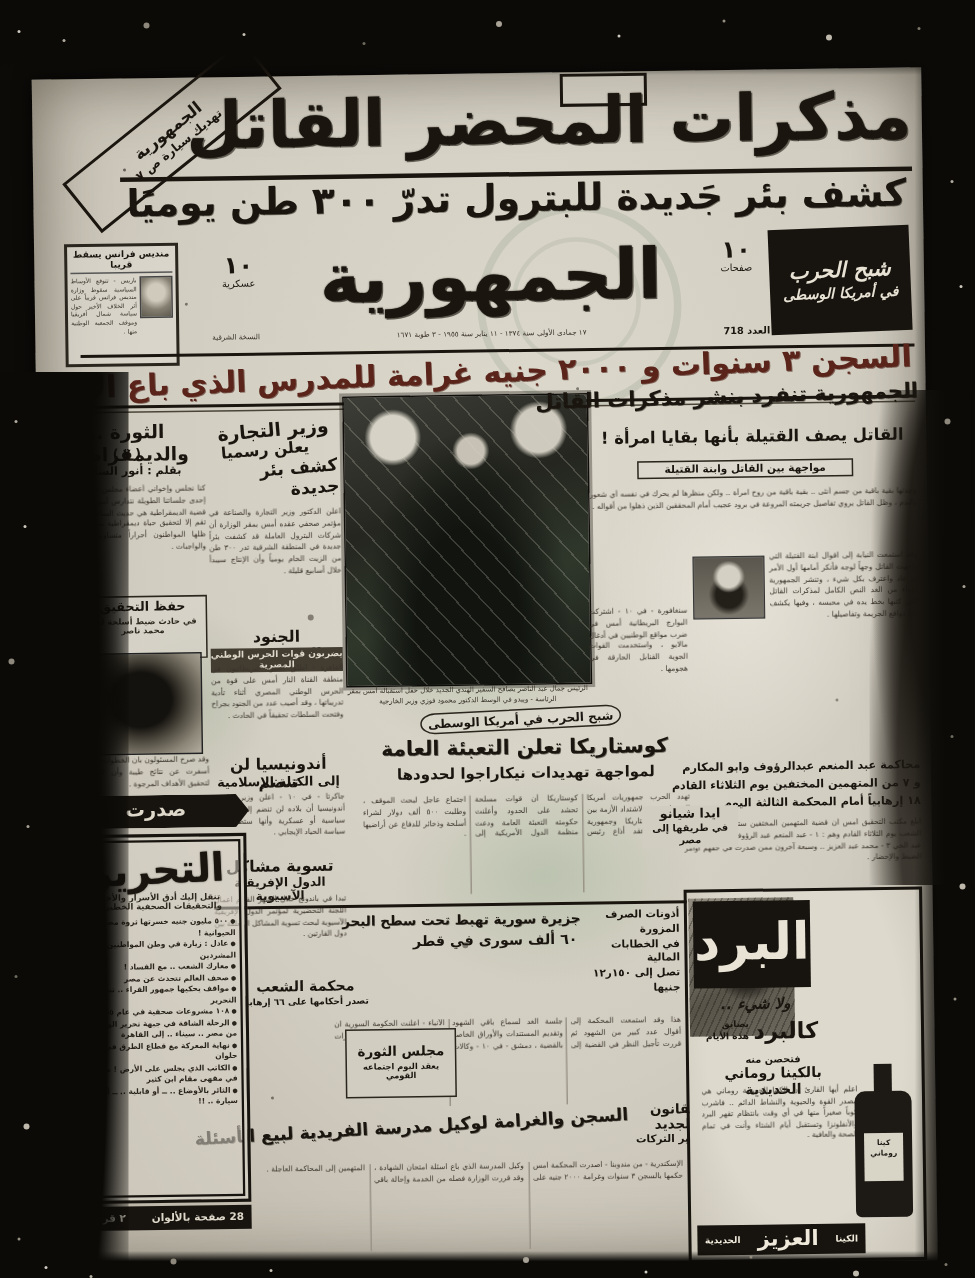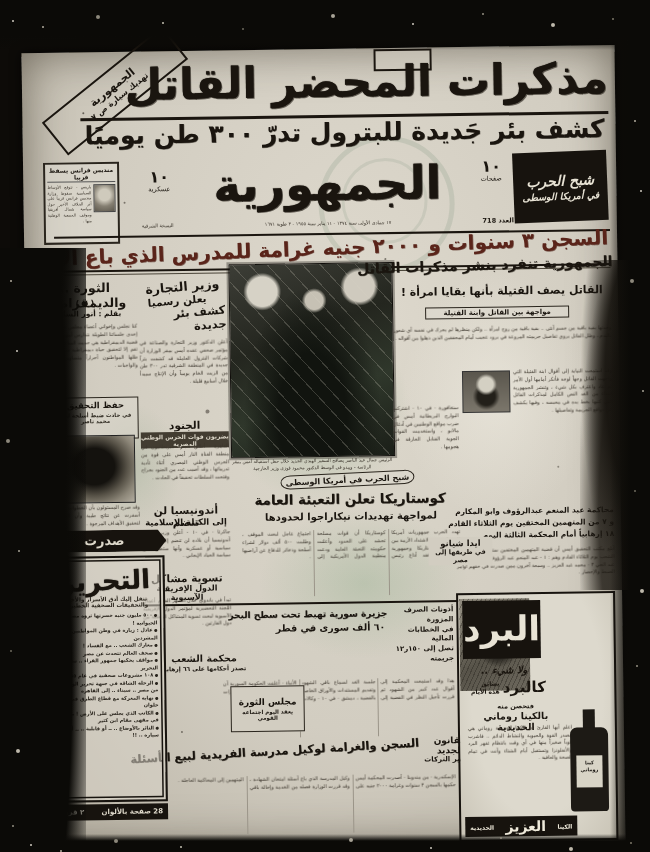--- a/index.html
+++ b/index.html
@@ -350,21 +350,21 @@
       <div class="c1">محكمة الشعب</div>
       <div class="c2">تصدر أحكامها على ٦٦ إرهابياً</div>
     </div>
     <div id="syria" class="abs">
       <div class="s1">جزيرة سورية تهبط تحت سطح البحر</div>
       <div class="s2">٦٠ ألف سورى في قطر</div>
     </div>
     <div id="forged" class="abs">
       <div>أذونات الصرف المزورة</div>
       <div>في الخطابات المالية</div>
-      <div>تصل إلى ١٥٠ر١٢ جريمته</div>
+      <div>تصل إلى ١٥٠ر١٢ جنيها</div>
     </div>
     <div id="row3-body" class="abs bt">هذا وقد استمعت المحكمة إلى أقوال عدد كبير من الشهود ثم قررت تأجيل النظر في القضية إلى جلسة الغد لسماع باقي الشهود وتقديم المستندات والأوراق الخاصة بالقضية ، دمشق - في ١٠ - وكالات الأنباء - أعلنت الحكومة السورية أن الجزيرة قد هبطت عدة سنتيمترات تحت سطح البحر .</div>
     <div id="council" class="abs">
       <div class="c1">مجلس الثورة</div>
       <div class="c2">يعقد اليوم اجتماعه القومي</div>
     </div>
     <div id="newlaw" class="abs">
       <div class="n1">القانون الجديد</div>
       <div class="n2">لتسعير التركات</div>
     </div>

